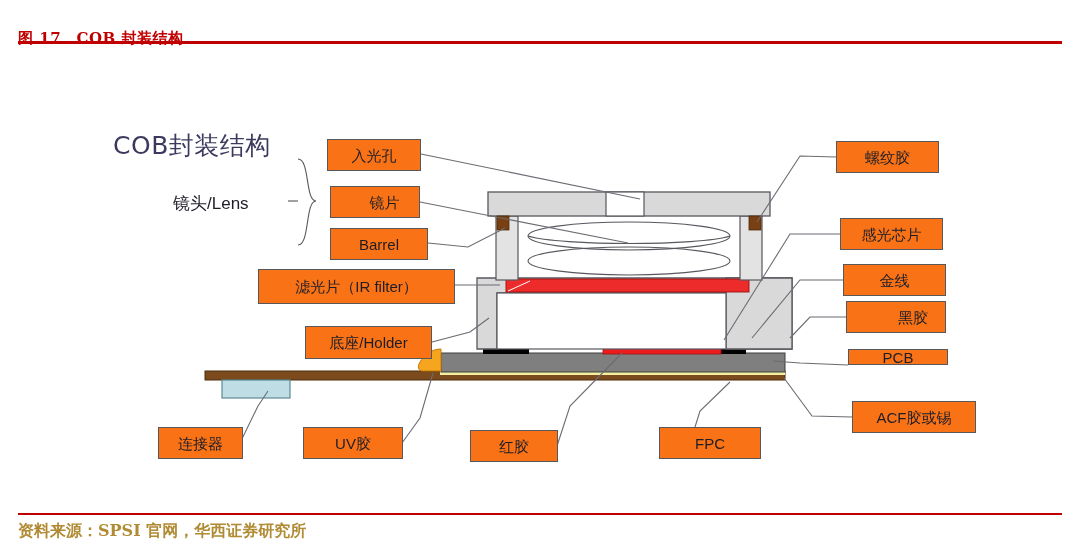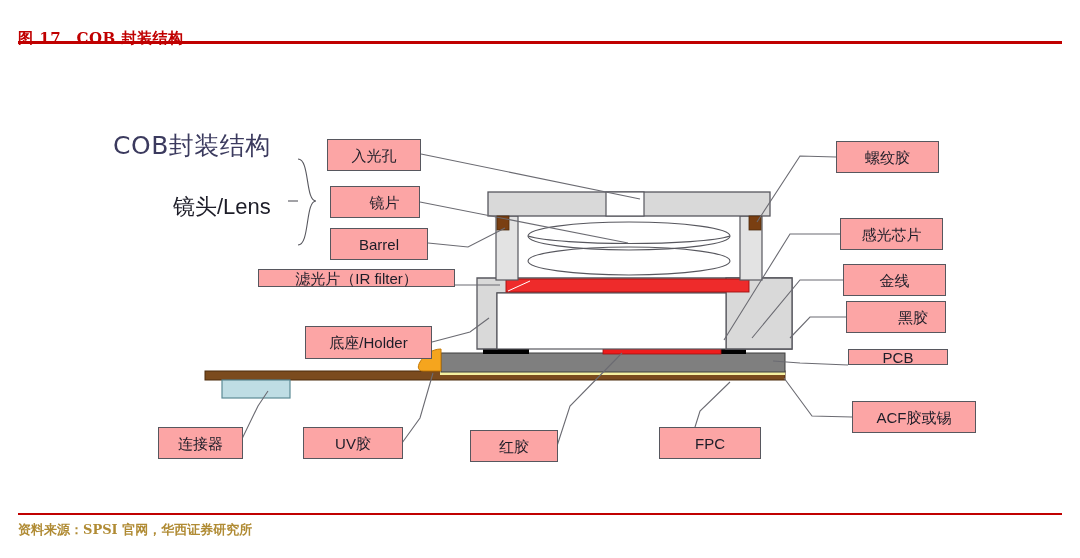--- a/index.html
+++ b/index.html
@@ -46,21 +46,21 @@
     position: absolute;
     left: 18px; top: 513px;
     width: 1044px;
     height: 2px;
     background: #c00000;
   }
   #source-note {
     position: absolute;
     left: 18px; top: 521px;
     font-family: "DejaVu Serif", "Liberation Serif", serif;
-    font-size: 13px;
+    font-size: 16px;
     font-weight: bold;
     color: #b08b34;
     white-space: nowrap;
   }
 
   
   #diagram-canvas {
     position: absolute;
     left: 0; top: 46px;
     width: 1080px;
@@ -83,33 +83,33 @@
     left: 0; top: 0;
     width: 1080px;
     height: 467px;
   }
 
   
   .label-box {
     position: absolute;
     box-sizing: border-box;
     border: 1.4px solid #57575e;
-    background: #fca5a5;
+    background: #f97316;
     color: #1d1d28;
     font-size: 15px;
     display: flex;
     align-items: center;
     justify-content: center;
     white-space: nowrap;
     line-height: 1;
     z-index: 4;
   }
   .plain-label {
     position: absolute;
-    font-size: 22px;
+    font-size: 17px;
     color: #1d1d28;
     white-space: nowrap;
     z-index: 4;
   }
 </style>
 </head>
 <body>
 
 <div id="figure-header">
   <div id="figure-caption">图 17　COB 封装结构</div>
@@ -222,21 +222,21 @@
   </svg>
 
   <div class="plain-label" style="left:173px; top:146px;">镜头/Lens</div>
 
   <div class="label-box" style="left:327px; top:93px; width:94px; height:32px;">入光孔</div>
 
   <div class="label-box" style="left:330px; top:140px; width:90px; height:32px;padding-left:19px;">镜片</div>
 
   <div class="label-box" style="left:330px; top:182px; width:98px; height:32px;">Barrel</div>
 
-  <div class="label-box" style="left:258px; top:223px; width:197px; height:18px;">滤光片（IR filter）</div>
+  <div class="label-box" style="left:258px; top:223px; width:197px; height:35px;">滤光片（IR filter）</div>
 
   <div class="label-box" style="left:305px; top:280px; width:127px; height:33px;">底座/Holder</div>
 
   <div class="label-box" style="left:836px; top:95px; width:103px; height:32px;">螺纹胶</div>
 
   <div class="label-box" style="left:840px; top:172px; width:103px; height:32px;">感光芯片</div>
 
   <div class="label-box" style="left:843px; top:218px; width:103px; height:32px;">金线</div>
 
   <div class="label-box" style="left:846px; top:255px; width:100px; height:32px;padding-left:34px;">黑胶</div>

